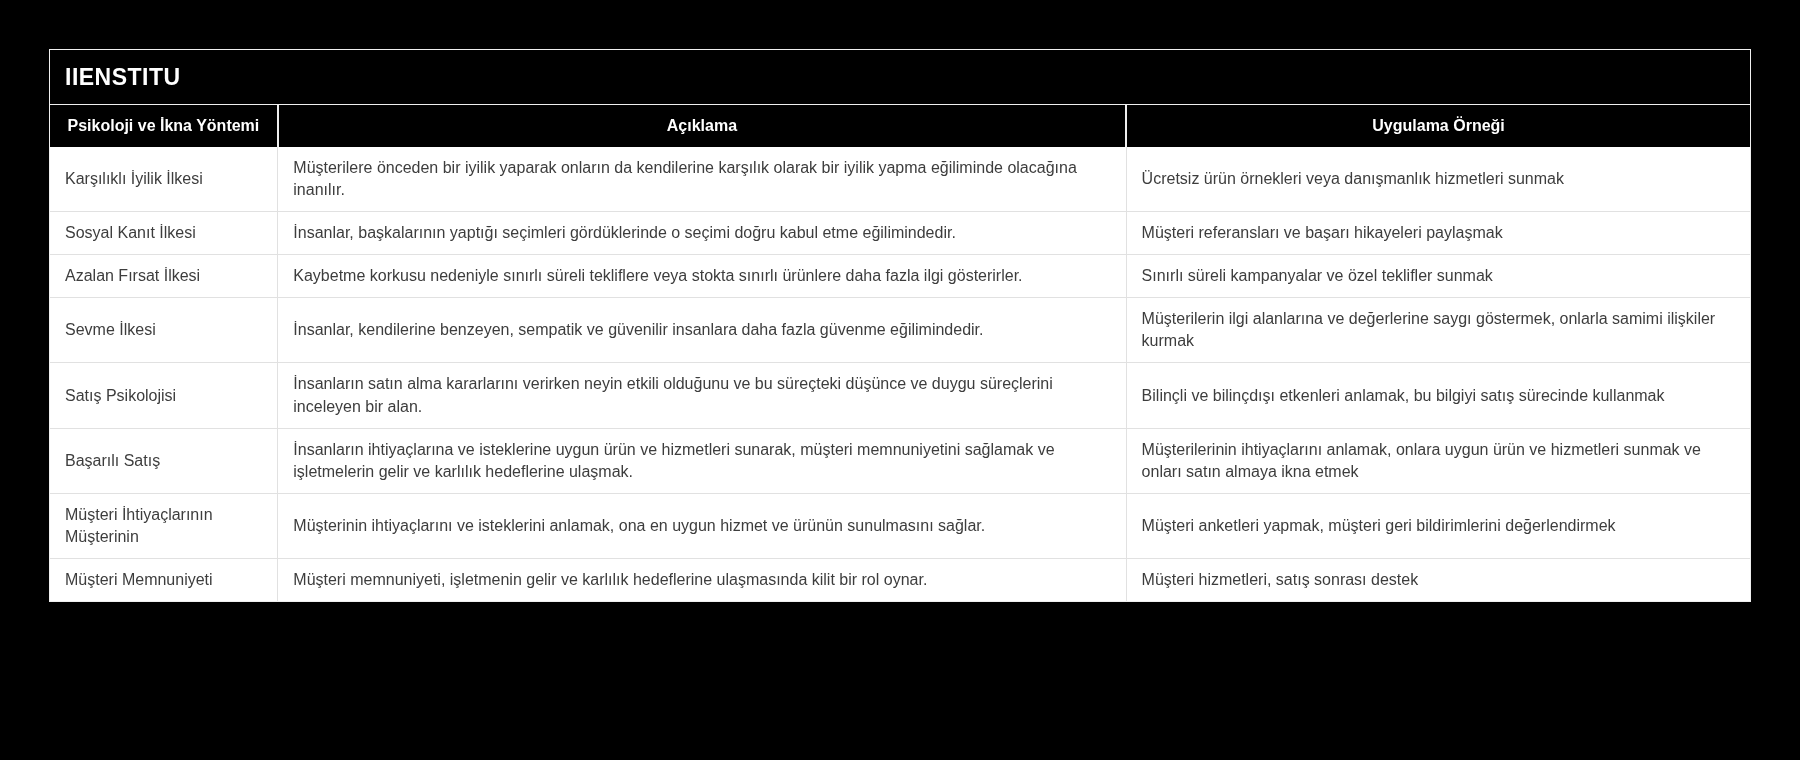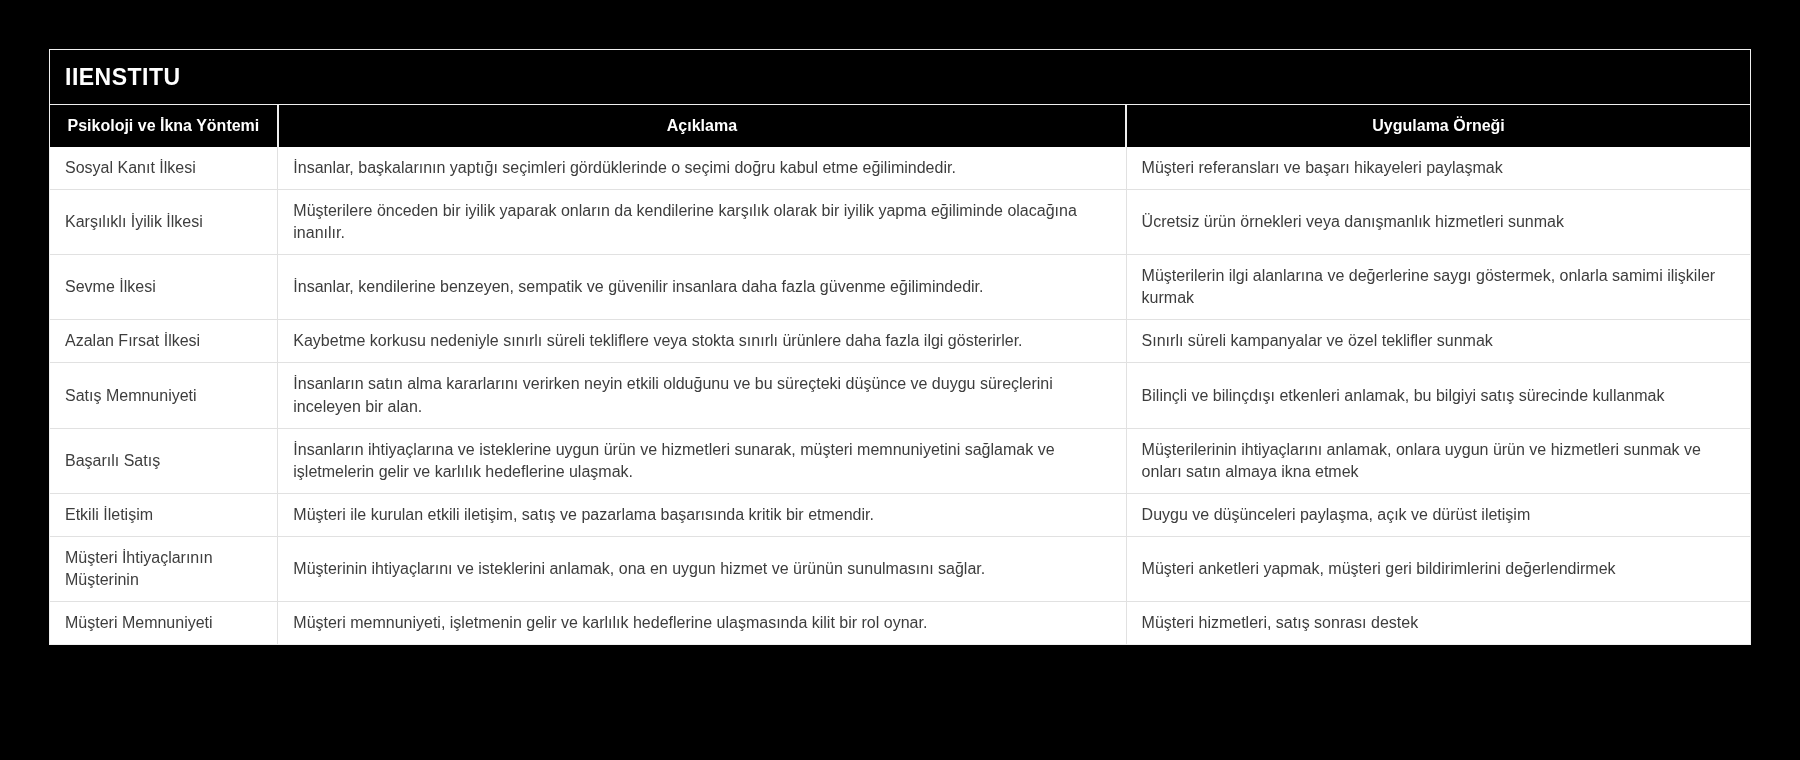--- a/index.html
+++ b/index.html
@@ -82,61 +82,56 @@
       </colgroup>
       <thead>
         <tr>
           <th>Psikoloji ve İkna Yöntemi</th>
           <th>Açıklama</th>
           <th>Uygulama Örneği</th>
         </tr>
       </thead>
       <tbody id="table-body">
   <tr>
+    <td>Karşılıklı İyilik İlkesi</td>
+    <td>Müşterilere önceden bir iyilik yaparak onların da kendilerine karşılık olarak bir iyilik yapma eğiliminde olacağına inanılır.</td>
+    <td>Ücretsiz ürün örnekleri veya danışmanlık hizmetleri sunmak</td>
+  </tr>
+
+  <tr>
     <td>Sosyal Kanıt İlkesi</td>
     <td>İnsanlar, başkalarının yaptığı seçimleri gördüklerinde o seçimi doğru kabul etme eğilimindedir.</td>
     <td>Müşteri referansları ve başarı hikayeleri paylaşmak</td>
   </tr>
 
+
   <tr>
-    <td>Karşılıklı İyilik İlkesi</td>
-    <td>Müşterilere önceden bir iyilik yaparak onların da kendilerine karşılık olarak bir iyilik yapma eğiliminde olacağına inanılır.</td>
-    <td>Ücretsiz ürün örnekleri veya danışmanlık hizmetleri sunmak</td>
+    <td>Azalan Fırsat İlkesi</td>
+    <td>Kaybetme korkusu nedeniyle sınırlı süreli tekliflere veya stokta sınırlı ürünlere daha fazla ilgi gösterirler.</td>
+    <td>Sınırlı süreli kampanyalar ve özel teklifler sunmak</td>
   </tr>
-
 
   <tr>
     <td>Sevme İlkesi</td>
     <td>İnsanlar, kendilerine benzeyen, sempatik ve güvenilir insanlara daha fazla güvenme eğilimindedir.</td>
     <td>Müşterilerin ilgi alanlarına ve değerlerine saygı göstermek, onlarla samimi ilişkiler kurmak</td>
   </tr>
 
   <tr>
-    <td>Azalan Fırsat İlkesi</td>
-    <td>Kaybetme korkusu nedeniyle sınırlı süreli tekliflere veya stokta sınırlı ürünlere daha fazla ilgi gösterirler.</td>
-    <td>Sınırlı süreli kampanyalar ve özel teklifler sunmak</td>
-  </tr>
-
-  <tr>
-    <td>Satış Memnuniyeti</td>
+    <td>Satış Psikolojisi</td>
     <td>İnsanların satın alma kararlarını verirken neyin etkili olduğunu ve bu süreçteki düşünce ve duygu süreçlerini inceleyen bir alan.</td>
     <td>Bilinçli ve bilinçdışı etkenleri anlamak, bu bilgiyi satış sürecinde kullanmak</td>
   </tr>
 
   <tr>
     <td>Başarılı Satış</td>
     <td>İnsanların ihtiyaçlarına ve isteklerine uygun ürün ve hizmetleri sunarak, müşteri memnuniyetini sağlamak ve işletmelerin gelir ve karlılık hedeflerine ulaşmak.</td>
     <td>Müşterilerinin ihtiyaçlarını anlamak, onlara uygun ürün ve hizmetleri sunmak ve onları satın almaya ikna etmek</td>
   </tr>
 
-  <tr>
-    <td>Etkili İletişim</td>
-    <td>Müşteri ile kurulan etkili iletişim, satış ve pazarlama başarısında kritik bir etmendir.</td>
-    <td>Duygu ve düşünceleri paylaşma, açık ve dürüst iletişim</td>
-  </tr>
 
   <tr>
     <td>Müşteri İhtiyaçlarının Müşterinin</td>
     <td>Müşterinin ihtiyaçlarını ve isteklerini anlamak, ona en uygun hizmet ve ürünün sunulmasını sağlar.</td>
     <td>Müşteri anketleri yapmak, müşteri geri bildirimlerini değerlendirmek</td>
   </tr>
 
   <tr>
     <td>Müşteri Memnuniyeti</td>
     <td>Müşteri memnuniyeti, işletmenin gelir ve karlılık hedeflerine ulaşmasında kilit bir rol oynar.</td>

